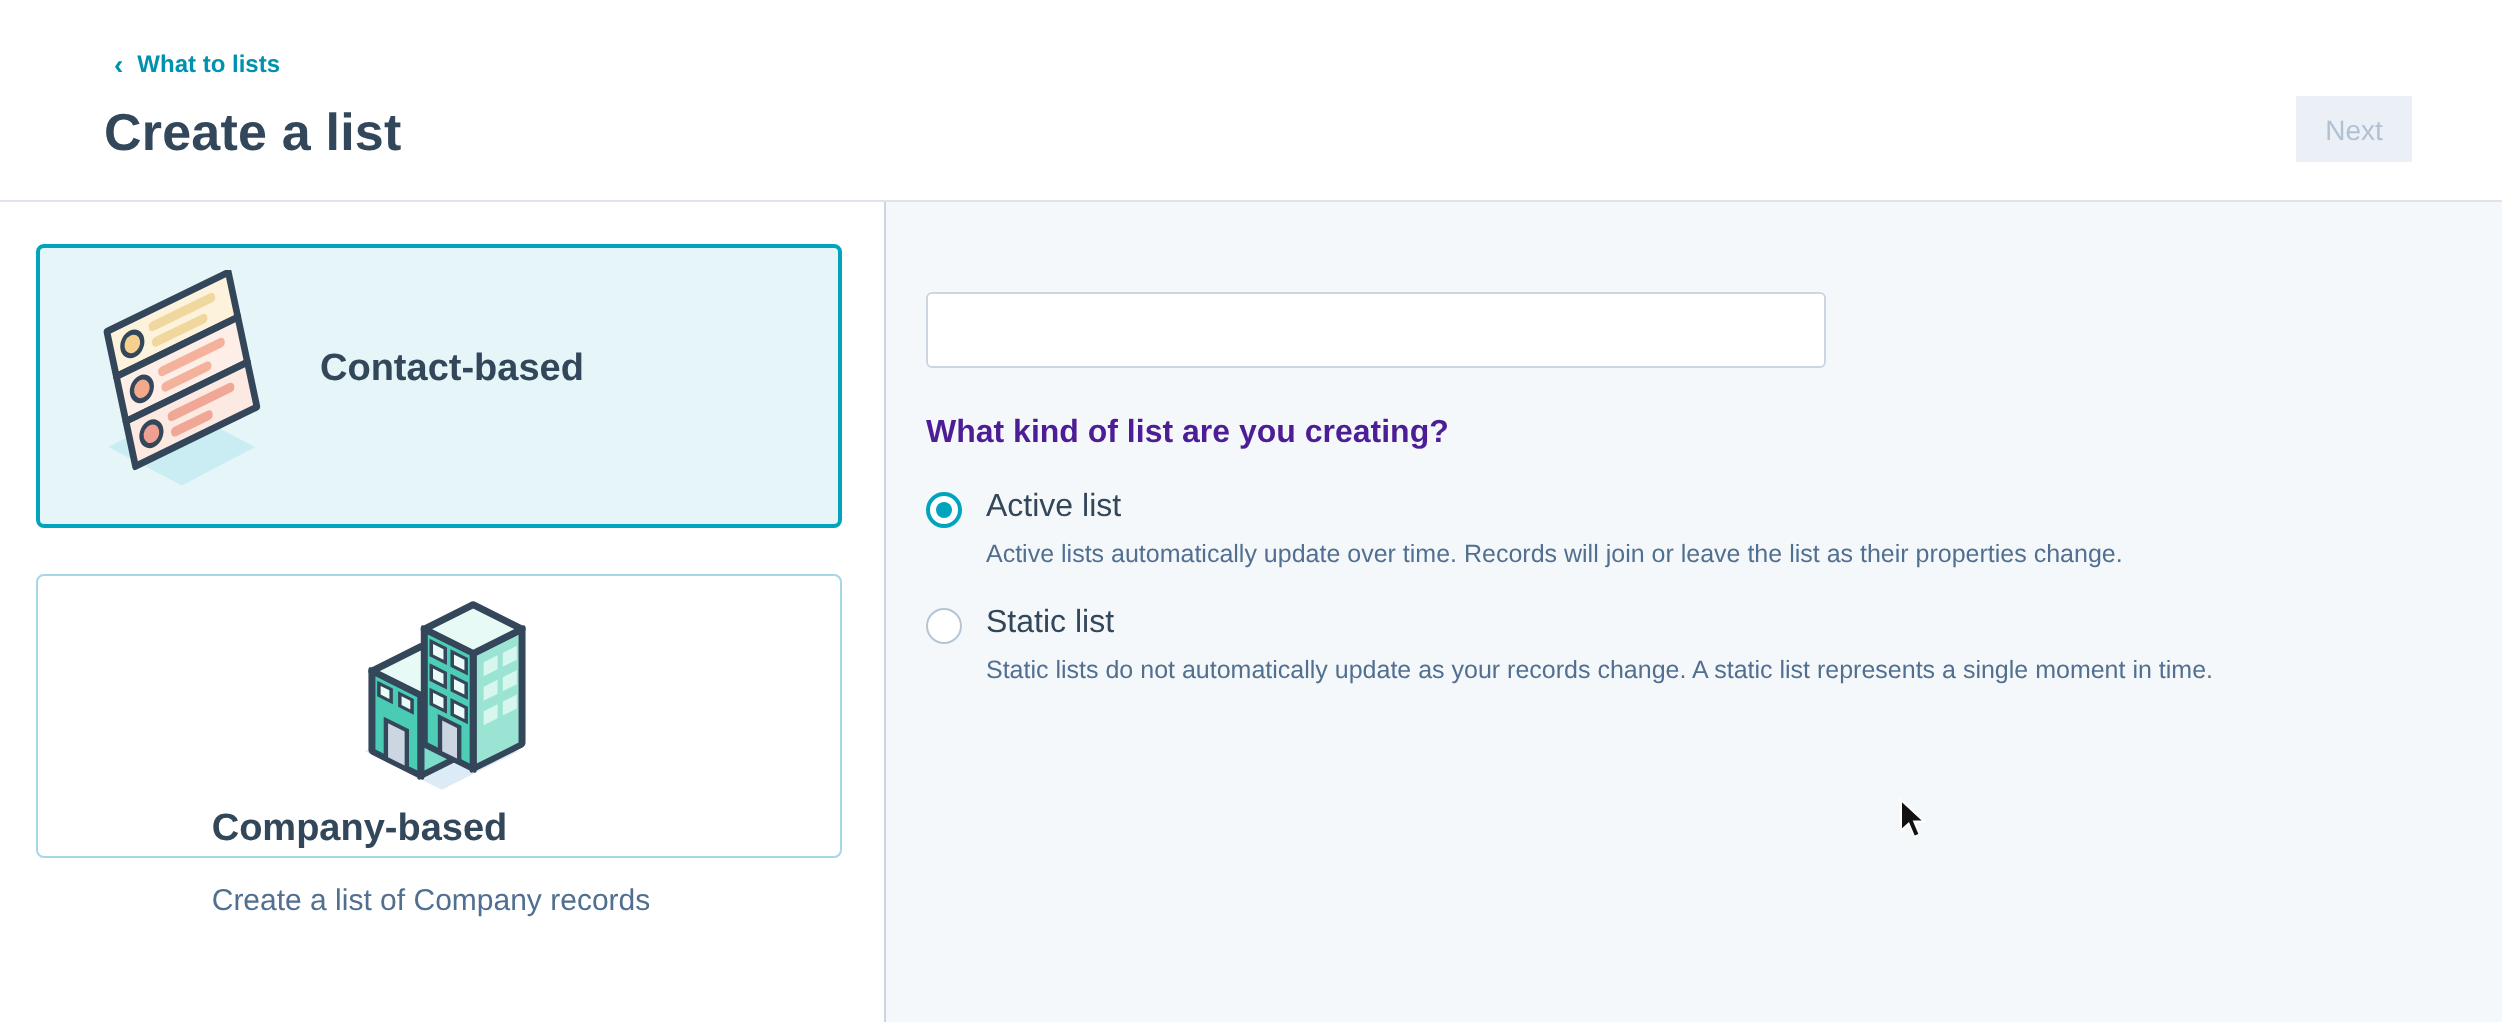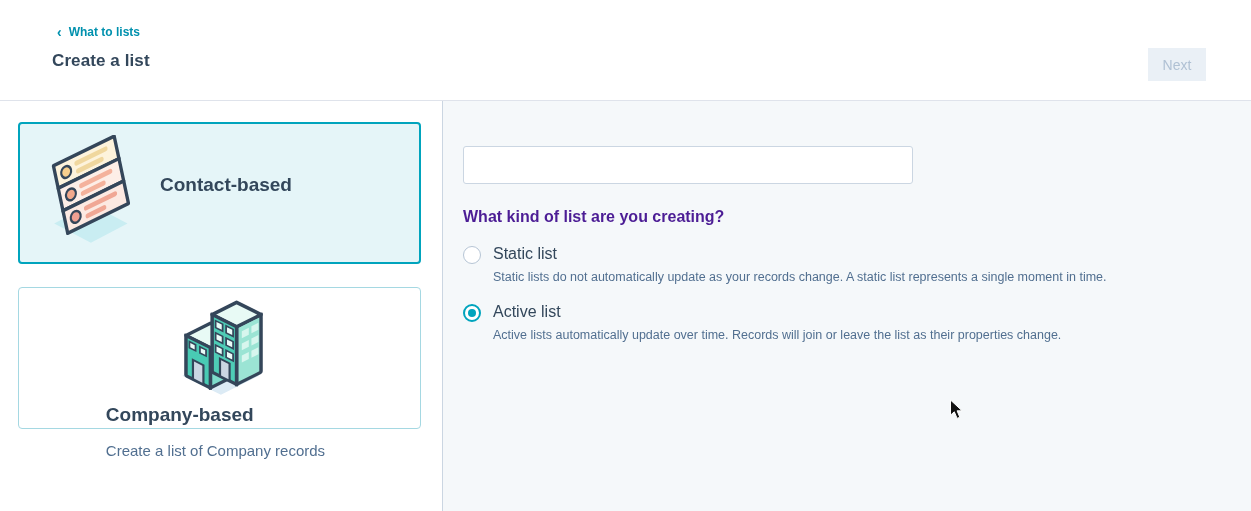--- a/index.html
+++ b/index.html
@@ -18,21 +18,21 @@
   }
   .back-link {
     position:absolute; left:57px; top:25px;
     display:flex; align-items:center; gap:7px;
     font-size:12px; font-weight:bold; color:#0091ae;
     text-decoration:none; cursor:pointer;
   }
   .back-chevron { font-size:14px; line-height:12px; font-weight:bold; }
   .page-title {
     position:absolute; left:52px; top:51px;
-    font-size:17px; font-weight:bold; color:#33475b; letter-spacing:0.1px;
+    font-size:26px; font-weight:bold; color:#33475b; letter-spacing:0.1px;
   }
   .next-button {
     position:absolute; right:45px; top:48px;
     width:58px; height:33px;
     background:#eaf0f6; color:#b0c1d4;
     border:1px solid #eaf0f6; border-radius:0;
     font-family:"Liberation Sans", sans-serif;
     font-size:14px; text-align:center;
   }
 
@@ -184,36 +184,36 @@
       </div>
 
     </aside>
 
     <section class="right-panel">
       <input type="text" class="text-input" value="" style="">
 
       <h2 class="question">What kind of list are you creating?</h2>
 
       <div class="radio-row">
-        <span class="radio radio--off"></span>
-        <div class="radio-texts">
-          <div class="radio-label">Static list</div>
-          <div class="radio-desc">Static lists do not automatically update as your records change. A static list represents a single moment in time.</div>
-        </div>
-      </div>
-
-      <div class="radio-row">
         <span class="radio radio--on">
             <span class="radio-dot"></span>
           </span>
         <div class="radio-texts">
           <div class="radio-label">Active list</div>
           <div class="radio-desc">Active lists automatically update over time. Records will join or leave the list as their properties change.</div>
         </div>
       </div>
+
+      <div class="radio-row">
+        <span class="radio radio--off"></span>
+        <div class="radio-texts">
+          <div class="radio-label">Static list</div>
+          <div class="radio-desc">Static lists do not automatically update as your records change. A static list represents a single moment in time.</div>
+        </div>
+      </div>
     </section>
 
   </div>
 
   <svg class="cursor" width="15" height="22" viewBox="0 0 15 22">
     <path d="M1.5,1 L1.5,16.2 L5.3,12.8 L8.1,19.4 L10.8,18.2 L8.1,11.8 L13.1,11.8 Z" fill="#121212" stroke="#ffffff" stroke-width="1"></path>
   </svg>
 
 </div>
 

